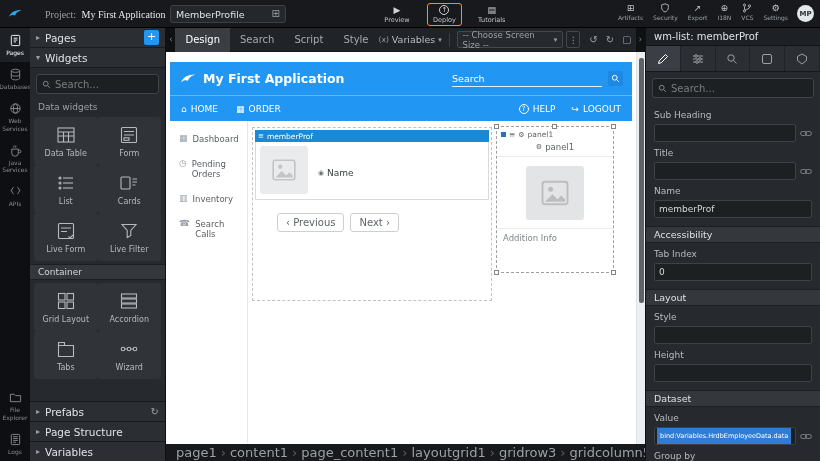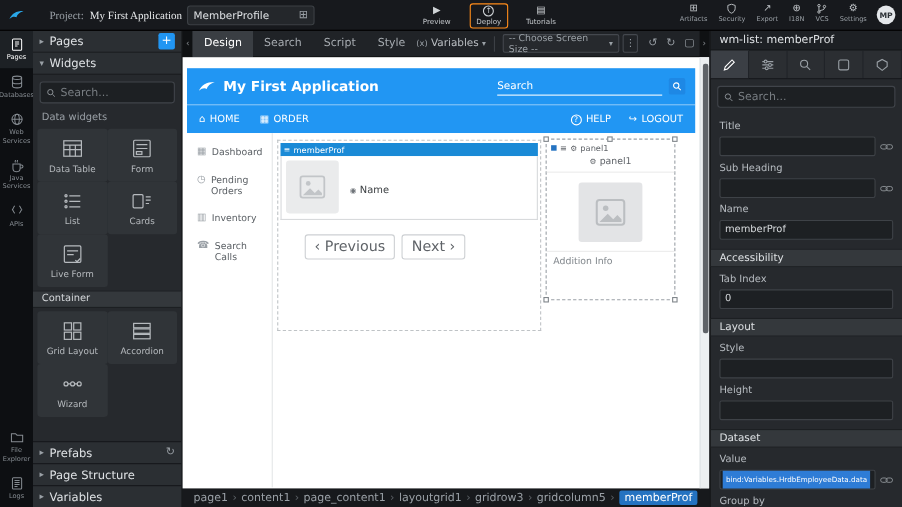--- a/index.html
+++ b/index.html
@@ -116,21 +116,21 @@
                align-items:center; gap:3px; padding:0 3px; }
   .lw-grip { font-size:7px; }
   .lw-card { border:1px solid #d8dadc; border-top:none; height:58px; background:#fff; display:flex;
              gap:10px; padding:4px; }
   .img-ph { width:48px; height:48px; background:#eaebec; border-radius:3px; display:flex;
             align-items:center; justify-content:center; }
   .img-ph.big { width:58px; height:54px; background:#e3e4e6; }
   .name-row { display:flex; align-items:center; gap:3px; padding-top:5px; font-size:9px; color:#3c4043; }
   .name-ico { font-size:7px; color:#70757a; }
   .lw-pagination { margin:13px 0 0 22px; display:flex; gap:6px; }
-  .pg-btn { font-family:inherit; font-size:13px; color:#5f6368; background:#fff;
+  .pg-btn { font-family:inherit; font-size:10px; color:#5f6368; background:#fff;
             border:1px solid #cdd0d3; border-radius:3px; padding:3px 8px; cursor:pointer; }
 
   .panel-widget { position:absolute; left:248px; top:5px; width:118px; height:147px; background:#fff;
                   border:1px dashed #9aa0a6; cursor:pointer; }
   .hnd { position:absolute; width:5px; height:5px; background:#fff; border:1px solid #80868b; }
   .hnd.tl{ top:-3px; left:-3px; } .hnd.tr{ top:-3px; right:-3px; }
   .hnd.bl{ bottom:-3px; left:-3px; } .hnd.br{ bottom:-3px; right:-3px; }
   .hnd.tc{ top:-3px; left:55px; }
   .pw-toolbar { display:flex; align-items:center; gap:3px; padding:3px 4px 1px; font-size:7.5px; color:#5f6368; }
   .pw-anchor { width:5px; height:5px; background:#2573c1; }
@@ -141,21 +141,21 @@
              border-bottom:1px solid #ececec; }
   .pw-footer { font-size:8.5px; color:#80868b; padding:4px 6px; }
 
   .canvas-scrollbar { position:absolute; right:0; top:0; bottom:0; width:9px; background:#eceff1;
                       border-left:1px solid #dfe3e6; }
   .canvas-scrollbar .thumb { position:absolute; top:6px; left:2px; width:5px; height:245px;
                              background:#5f6368; border-radius:2px; }
 
   .breadcrumb { height:17px; flex:0 0 17px; background:#17191c; display:flex; align-items:center;
                 gap:4px; padding:0 10px; }
-  .bc-item { font-size:10px; color:#9aa0a6; cursor:pointer; }
+  .bc-item { font-size:13px; color:#9aa0a6; cursor:pointer; }
   .bc-item:not(.bc-active)::after { content:"›"; color:#5c6166; margin-left:4px; }
   .bc-item.bc-active { background:#2573c1; color:#fff; padding:1px 5px; border-radius:2px; }
   .bc-item.bc-active::after { content:none; }
 
   
   .right-panel { position:absolute; top:28px; right:0; bottom:0; width:175px; background:#26292d;
                  border-left:1px solid #0e1012; display:flex; flex-direction:column; overflow:hidden; }
   .rp-header { height:18px; flex:0 0 18px; background:#1d2024; border-bottom:1px solid #121416;
                color:#dfe2e5; font-size:10px; display:flex; align-items:center; padding:0 8px; }
   .rp-tabs { display:flex; background:#2b2e32; border-bottom:1px solid #17191c; flex:0 0 26px; }
@@ -381,20 +381,28 @@
       </div>
       <div class="tile">
         <span>
             <svg width="20" height="20" viewBox="0 0 20 20" fill="none" stroke="currentColor" stroke-width="1.1">
               <rect x="2.5" y="2.5" width="15" height="15" rx="1"></rect>
               <path d="M5 7h10M5 10.5h6M12.5 15.5l1.5 1.5 3-3"></path>
             </svg>
           </span>
         <span class="tile-lbl">Live Form</span>
       </div>
+      <div class="tile">
+        <span>
+            <svg width="20" height="20" viewBox="0 0 20 20" fill="none" stroke="currentColor" stroke-width="1.1">
+              <path d="M3 3.5h14l-5.2 6v5l-3.6 2v-7z"></path>
+            </svg>
+          </span>
+        <span class="tile-lbl">Live Filter</span>
+      </div>
     </div>
     <div class="lp-band">Container</div>
     <div class="tile-grid">
       <div class="tile">
         <span>
             <svg width="20" height="20" viewBox="0 0 20 20" fill="none" stroke="currentColor" stroke-width="1.1">
               <rect x="2.5" y="2.5" width="6.5" height="6.5"></rect>
               <rect x="11" y="2.5" width="6.5" height="6.5"></rect>
               <rect x="2.5" y="11" width="6.5" height="6.5"></rect>
               <rect x="11" y="11" width="6.5" height="6.5"></rect>
@@ -404,20 +412,29 @@
       </div>
       <div class="tile">
         <span>
             <svg width="20" height="20" viewBox="0 0 20 20" fill="none" stroke="currentColor" stroke-width="1.1">
               <rect x="2.5" y="3" width="15" height="4"></rect>
               <rect x="2.5" y="8" width="15" height="4"></rect>
               <rect x="2.5" y="13" width="15" height="4"></rect>
             </svg>
           </span>
         <span class="tile-lbl">Accordion</span>
+      </div>
+      <div class="tile">
+        <span>
+            <svg width="20" height="20" viewBox="0 0 20 20" fill="none" stroke="currentColor" stroke-width="1.1">
+              <path d="M2.5 17.5v-11h15v11z"></path>
+              <path d="M2.5 6.5v-3h6v3"></path>
+            </svg>
+          </span>
+        <span class="tile-lbl">Tabs</span>
       </div>
       <div class="tile">
         <span>
             <svg width="20" height="20" viewBox="0 0 20 20" fill="none" stroke="currentColor" stroke-width="1.1">
               <circle cx="4" cy="10" r="1.8"></circle>
               <circle cx="10" cy="10" r="1.8"></circle>
               <circle cx="16" cy="10" r="1.8"></circle>
               <path d="M5.8 10h2.4M11.8 10h2.4"></path>
             </svg>
           </span>
@@ -630,33 +647,33 @@
     <div class="lp-search">
       <span>
         <svg width="9" height="9" viewBox="0 0 12 12" fill="none" stroke="currentColor" stroke-width="1.2">
             <circle cx="5" cy="5" r="3.2"></circle>
             <path d="M7.5 7.5l3 3"></path>
           </svg>
       </span>
       <input placeholder="Search..." style="">
     </div>
     <div class="rp-field">
-      <div class="rp-label">Title</div>
+      <div class="rp-label">Sub Heading</div>
       <div class="rp-input-row">
         <input class="rp-input" style="">
         <span class="bind-icon">
           <svg width="12" height="9" viewBox="0 0 14 10" fill="none" stroke="currentColor">
               <rect x="0.7" y="2.7" width="7" height="4.6" rx="2.3"></rect>
               <rect x="6.3" y="2.7" width="7" height="4.6" rx="2.3"></rect>
             </svg>
         </span>
       </div>
     </div>
     <div class="rp-field">
-      <div class="rp-label">Sub Heading</div>
+      <div class="rp-label">Title</div>
       <div class="rp-input-row">
         <input class="rp-input" style="">
         <span class="bind-icon">
           <svg width="12" height="9" viewBox="0 0 14 10" fill="none" stroke="currentColor">
               <rect x="0.7" y="2.7" width="7" height="4.6" rx="2.3"></rect>
               <rect x="6.3" y="2.7" width="7" height="4.6" rx="2.3"></rect>
             </svg>
         </span>
       </div>
     </div>

